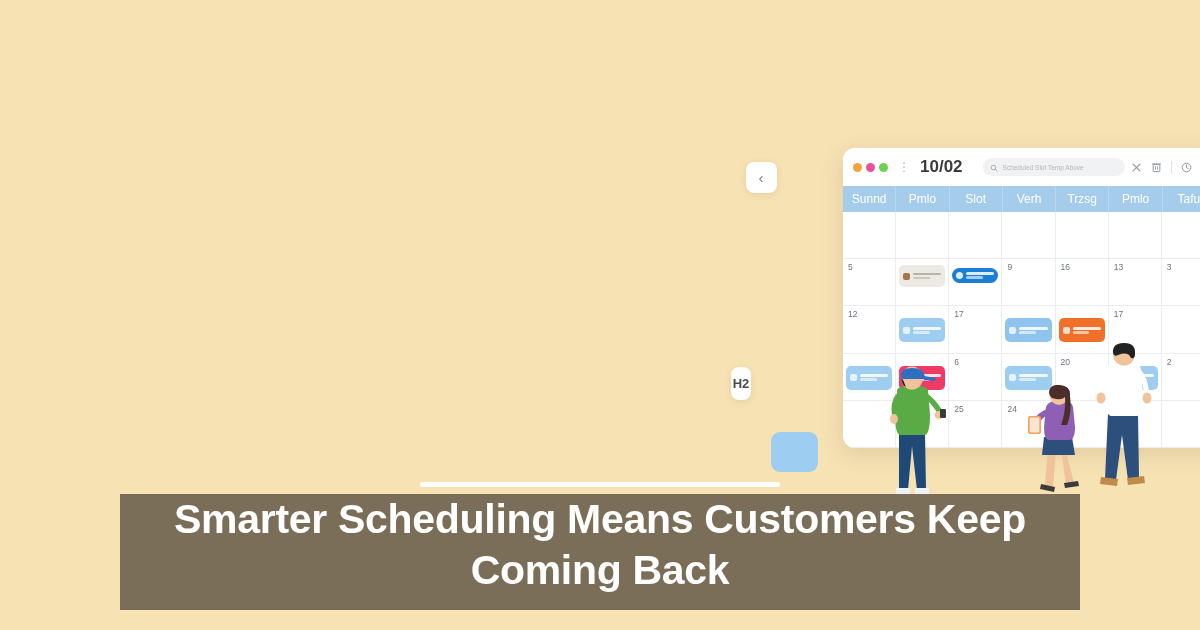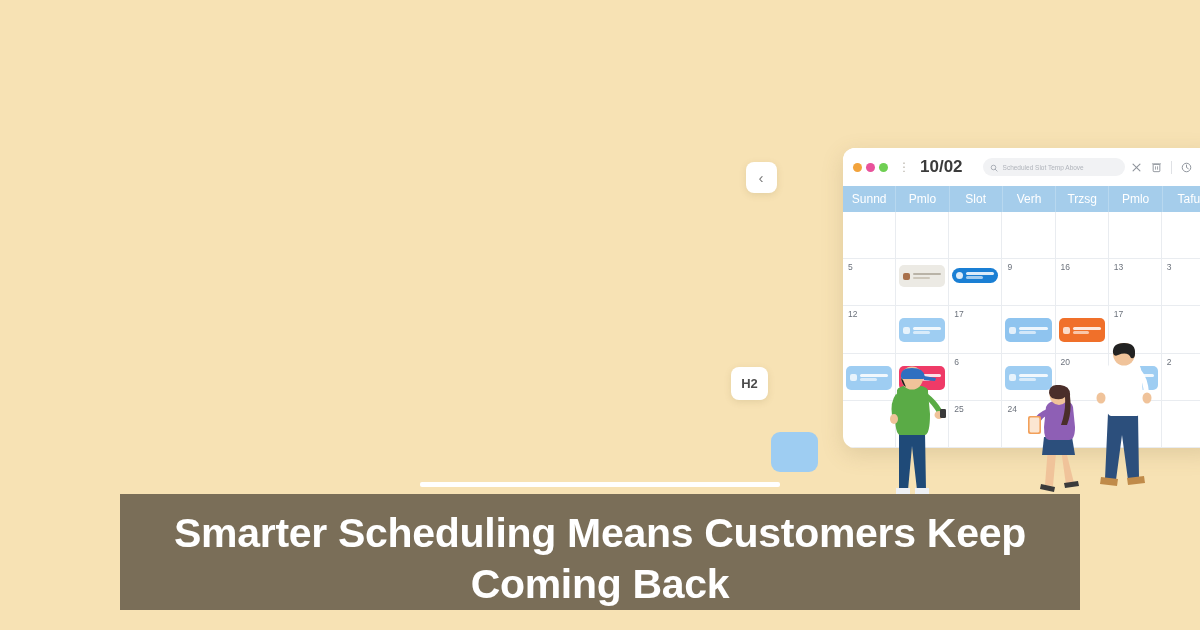--- a/index.html
+++ b/index.html
@@ -169,21 +169,21 @@
     position: absolute;
     background: #ffffff;
     border-radius: 8px;
     box-shadow: 0 2px 7px rgba(130,110,60,0.16);
     display: flex;
     align-items: center;
     justify-content: center;
   }
   #back-btn { left: 746px; top: 162px; width: 31px; height: 31px; }
   #back-btn span { color: #7b7b7b; font-size: 15px; line-height: 1; margin-left: -1px; }
-  #h2-btn { left: 731px; top: 367px; width: 37px; height: 33px; }
+  #h2-btn { left: 731px; top: 367px; width: 20px; height: 33px; }
   #h2-label { color: #4c4c4c; font-size: 13px; font-weight: 600; filter: blur(0.3px); }
   #blue-sq {
     position: absolute;
     left: 771px; top: 432px; width: 47px; height: 40px;
     background: #9ecdf2;
     border-radius: 9px;
   }
 
   
   .person { position: absolute; }
@@ -195,21 +195,21 @@
     width: 360px; height: 5px;
     background: #ffffff;
     border-radius: 2px;
   }
   #title-band {
     position: absolute;
     left: 120px; top: 494px;
     width: 960px; height: 116px;
     background: #7a6e58;
     display: flex;
-    align-items: flex-end;
+    align-items: flex-start;
     justify-content: center;
   }
   #title-text {
     color: #ffffff;
     font-size: 41px;
     font-weight: bold;
     line-height: 1.24;
     text-align: center;
     letter-spacing: -0.3px;
     padding: 0 18px;

